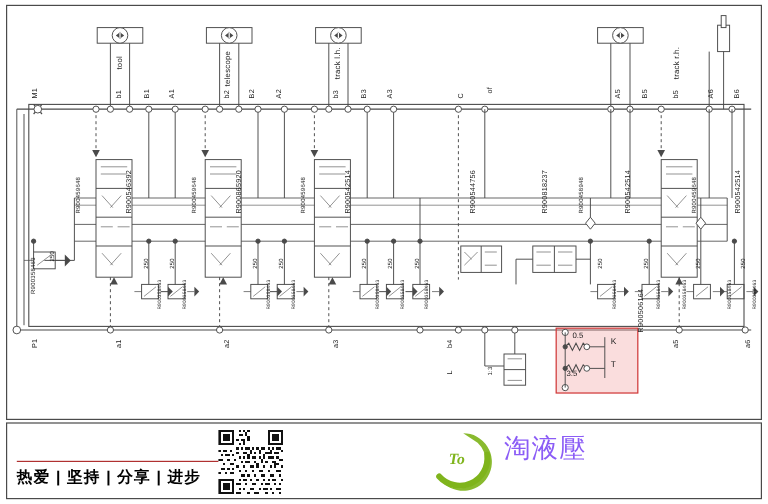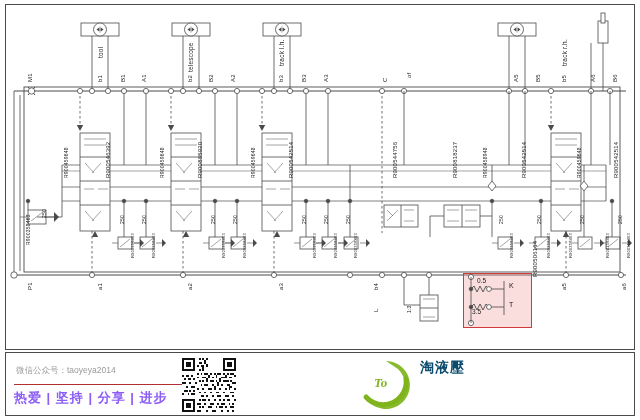--- a/index.html
+++ b/index.html
@@ -7,24 +7,24 @@
   #root{position:relative;width:640px;height:420px;background:#fff;}
   .frame{position:absolute;left:5px;top:4px;width:630px;height:346px;border:1px solid #4a4a4a;box-sizing:border-box;background:#fff;}
   svg{position:absolute;left:0;top:0;}
   .vlabel{position:absolute;font-size:6px;color:#222;white-space:nowrap;
     transform-origin:0 0;transform:rotate(-90deg);letter-spacing:.2px;}
   .hlabel{position:absolute;font-size:6px;color:#222;white-space:nowrap;}
   .footer{position:absolute;left:5px;top:352px;width:630px;height:64px;border:1px solid #4a4a4a;box-sizing:border-box;background:#fff;}
   .fsplit{position:absolute;left:0;top:0;width:290px;height:100%;}
   .fline{position:absolute;left:8px;top:31px;width:170px;height:1px;background:#b03030;}
   .wechat{position:absolute;left:10px;top:12px;font-size:8.5px;color:#9a9a9a;}
-  .slogan{position:absolute;left:8px;top:36px;font-size:13px;color:#8b5cf6;font-weight:bold;letter-spacing:1px;}
+  .slogan{position:absolute;left:8px;top:36px;font-size:13px;color:#000000;font-weight:bold;letter-spacing:1px;}
   .qr{position:absolute;left:176px;top:5px;width:54px;height:54px;}
   .logowrap{position:absolute;left:352px;top:4px;width:230px;height:58px;}
-  .logotxt{position:absolute;left:62px;top:2px;font-size:14px;color:#0c4a6e;font-weight:bold;letter-spacing:1px;}
+  .logotxt{position:absolute;left:62px;top:2px;font-size:22px;color:#8b5cf6;font-weight:normal;letter-spacing:1px;}
   .logosub{position:absolute;left:62px;top:28px;font-size:18px;color:#9a9a9a;font-style:italic;font-weight:bold;}
   .redbox{position:absolute;border:1.4px solid #d03a3a;background:rgba(240,150,150,.32);}
 </style>
 </head>
 <body>
 
 <div id="root">
 
   <div class="frame">
     <svg width="628" height="344" viewBox="0 0 628 344">
@@ -395,21 +395,20 @@
         <div class="hlabel" style="left: 466px; top: 303px; font-size: 6.5px; color: rgb(34, 34, 34);">3.5</div>
         <div class="hlabel" style="left: 503px; top: 277px; font-size: 7px; color: rgb(34, 34, 34);">K</div>
         <div class="hlabel" style="left: 503px; top: 296px; font-size: 7px; color: rgb(34, 34, 34);">T</div>
         <div class="vlabel" style="left: 526px; top: 272px; font-size: 6px; color: rgb(34, 34, 34);">R900506164</div>
         <div class="vlabel" style="left: 400px; top: 308px; font-size: 5px; color: rgb(34, 34, 34);">1:3</div>
       </div>
   </div>
 
   <div class="footer">
     <div class="fsplit">
-      <div class="wechat">微信公众号：taoyeya2014</div>
       <div class="fline"></div>
       <div class="slogan">热爱 | 坚持 | 分享 | 进步</div>
       <svg class="qr" viewBox="0 0 29 29" shape-rendering="crispEdges">
         <rect width="29" height="29" fill="#fff"></rect>
         <g fill="#111">
           <path d="M0 0h7v7h-7z"></path>
             <path d="M1 1h5v5h-5z" fill="#fff"></path>
             <path d="M2 2h3v3h-3z"></path>
           <path d="M22 0h7v7h-7z"></path>
             <path d="M23 1h5v5h-5z" fill="#fff"></path>

